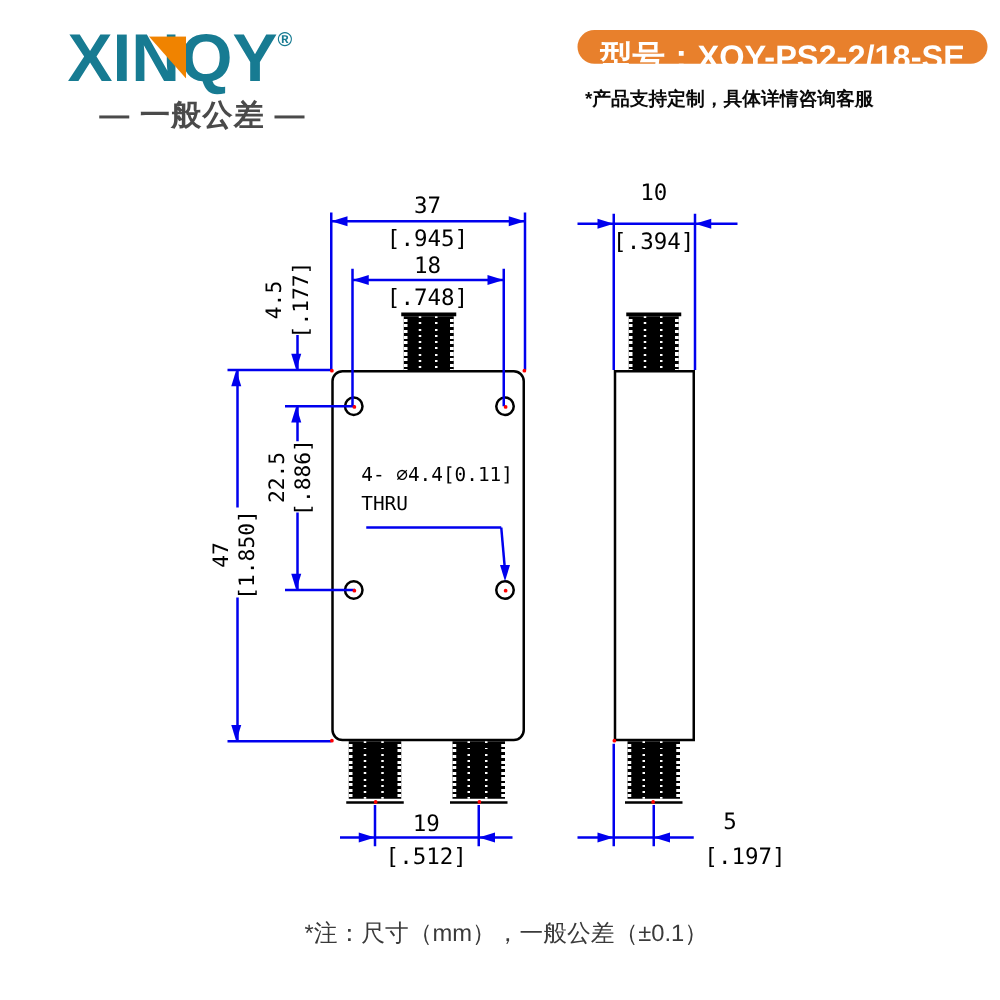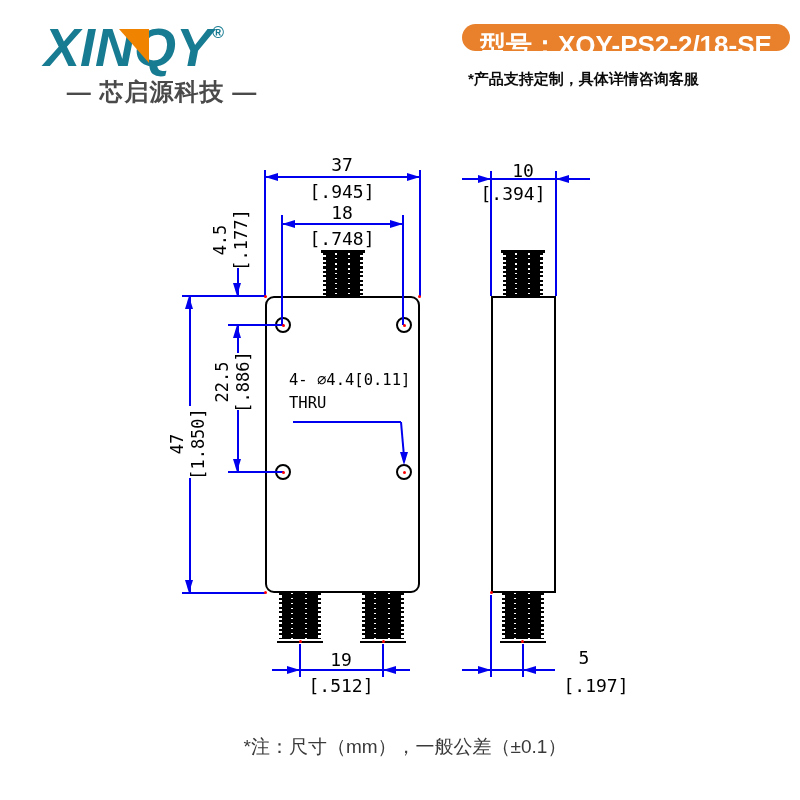--- a/index.html
+++ b/index.html
@@ -1,21 +1,21 @@
 <!DOCTYPE html>
 <html><head>
 <meta charset="utf-8">
 <style>
   :root{ --blue:#0000ee; --ink:#000; --orange:#e8802c; --teal:#177b92; }
   html,body{margin:0;padding:0;background:#fff;}
   .canvas{position:relative;width:800px;height:800px;background:#fff;overflow:hidden;
           font-family:"Liberation Sans",sans-serif;}
   
-  .logo-wordmark{position:absolute;left:44px;top:20px;font-size:54px;font-weight:900;
-                 color:var(--teal);letter-spacing:0px;line-height:1;white-space:nowrap;font-style:italic;}
+  .logo-wordmark{position:absolute;left:54px;top:20px;font-size:54px;font-weight:900;
+                 color:var(--teal);letter-spacing:0px;line-height:1;white-space:nowrap;}
   .logo-reg{font-size:16px;font-weight:700;vertical-align:28px;letter-spacing:0;}
   .logo-triangle{position:absolute;left:119px;top:29px;width:30px;height:34px;background:#f08300;
                  clip-path:polygon(0 0,100% 0,100% 100%);}
   .logo-subtitle{position:absolute;left:50px;top:76px;width:224px;text-align:center;
                  font-size:24px;font-weight:700;color:#4a4a4a;letter-spacing:1px;white-space:nowrap;}
   .model-badge{position:absolute;left:462px;top:24px;height:27px;line-height:42px;
                background:var(--orange);border-radius:22px;padding:0 18px;color:#fff;
                font-size:26px;font-weight:700;white-space:nowrap;}
   .custom-note{position:absolute;left:468px;top:70px;font-size:15px;font-weight:600;
                color:#0a0a0a;white-space:nowrap;}
@@ -50,21 +50,21 @@
   .footer-note{position:absolute;left:240px;top:734px;width:330px;text-align:center;
        font-size:19px;font-weight:500;color:#3a3a3a;white-space:nowrap;}
 </style>
 </head>
 <body>
 
 <div class="canvas">
 
   <div class="logo-wordmark"><span>XINQY</span><span class="logo-reg">®</span></div>
   <div class="logo-triangle"></div>
-  <div class="logo-subtitle">— 芯启源科技 —</div>
+  <div class="logo-subtitle">— 一般公差 —</div>
 
   <div class="model-badge">型号：XQY-PS2-2/18-SE</div>
   <div class="custom-note">*产品支持定制，具体详情咨询客服</div>
 
   <div class="body-outline" style="left:265px;top:296px;width:151px;height:293px;border-radius:9px;"></div>
   <div class="cap" style="left:321px;top:250px;width:44px;height:3px;"></div>
   <div class="connector" style="left:323px;top:253px;width:40px;height:43px;"></div>
   <div class="connector" style="left:279px;top:593px;width:42px;height:46px;"></div>
   <div class="cap" style="left:277px;top:641px;width:46px;height:2px;"></div>
   <div class="connector" style="left:362px;top:593px;width:42px;height:46px;"></div>
@@ -140,22 +140,22 @@
   <div class="cap" style="left:501px;top:250px;width:44px;height:3px;"></div>
   <div class="connector" style="left:503px;top:253px;width:40px;height:43px;"></div>
   <div class="connector" style="left:502px;top:593px;width:42px;height:46px;"></div>
   <div class="cap" style="left:500px;top:641px;width:46px;height:2px;"></div>
 
   <div class="vl" style="left:490px;top:171px;height:125px;"></div>
   <div class="vl" style="left:555px;top:171px;height:125px;"></div>
   <div class="hl" style="left:462px;top:178px;width:128px;"></div>
   <div class="arr r" style="left:478px;top:175px;"></div>
   <div class="arr l" style="left:556px;top:175px;"></div>
-  <div class="dim" style="left:503px;top:160px;width:40px;">10</div>
-  <div class="dim" style="left:480px;top:183px;width:66px;">[.394]</div>
+  <div class="dim" style="left:503px;top:144px;width:40px;">10</div>
+  <div class="dim" style="left:490px;top:183px;width:66px;">[.394]</div>
 
   <div class="vl" style="left:490px;top:595px;height:82px;"></div>
   <div class="vl" style="left:522px;top:644px;height:33px;"></div>
   <div class="hl" style="left:462px;top:669px;width:93px;"></div>
   <div class="arr r" style="left:478px;top:666px;"></div>
   <div class="arr l" style="left:523px;top:666px;"></div>
   <div class="dim" style="left:564px;top:647px;width:40px;">5</div>
   <div class="dim" style="left:563px;top:675px;width:66px;">[.197]</div>
 
   <div class="dot" style="left:282px;top:324px;"></div>

